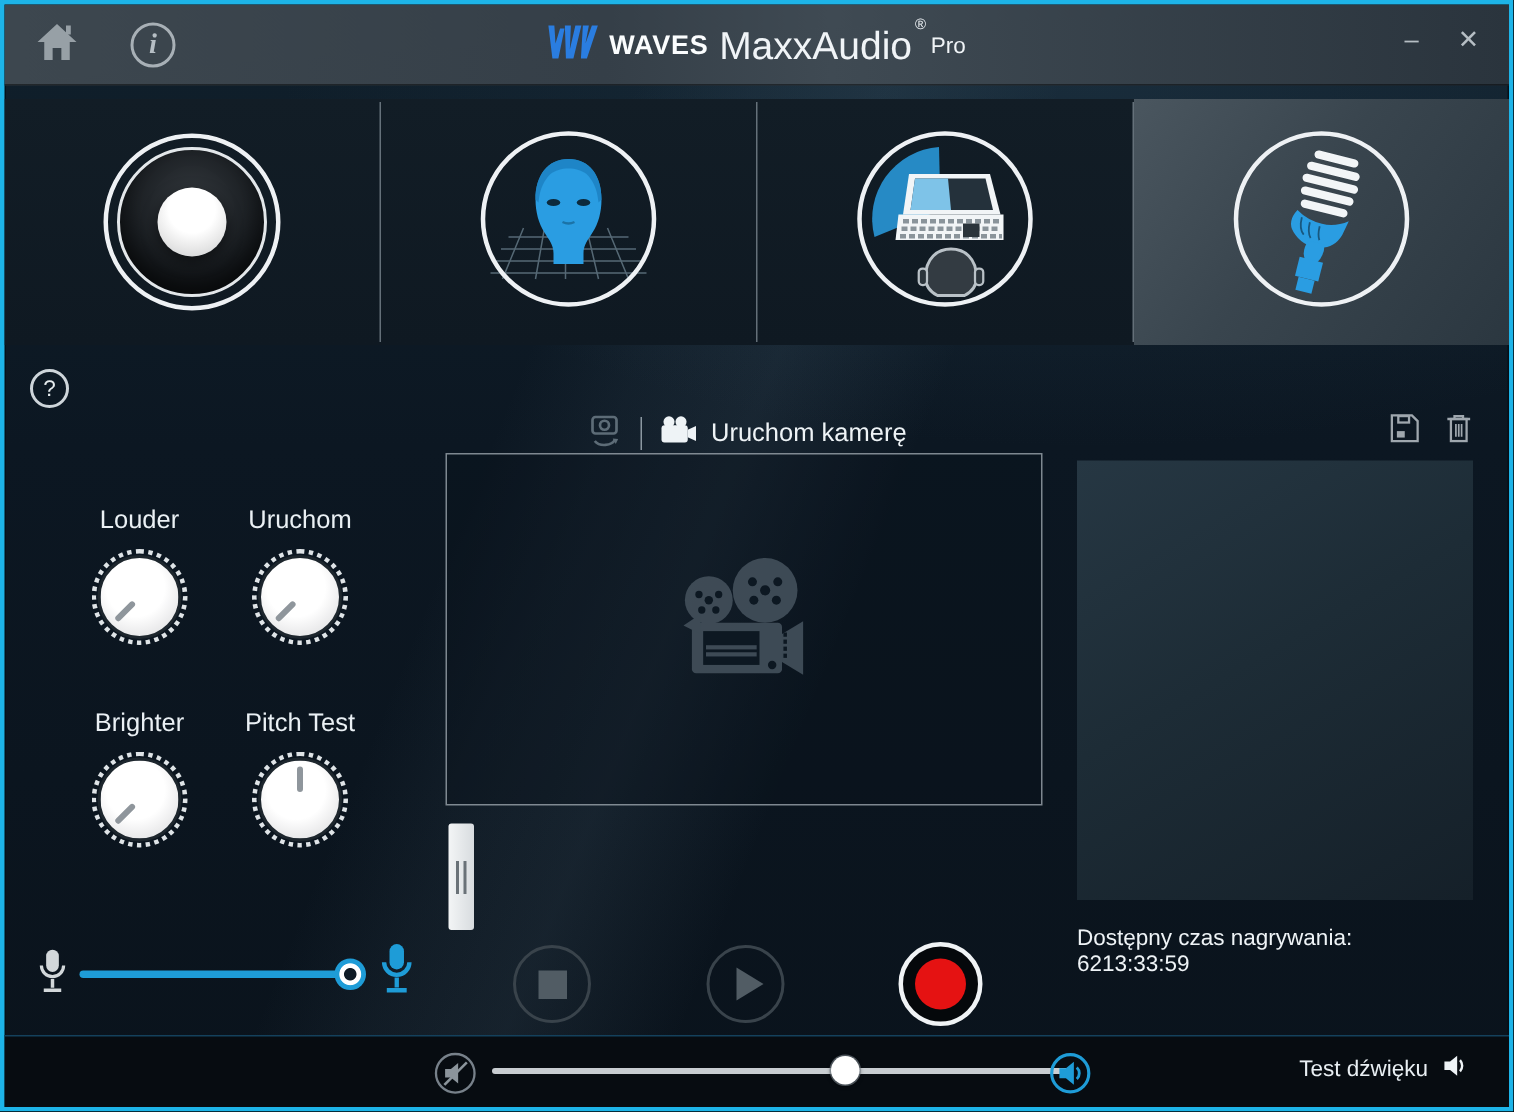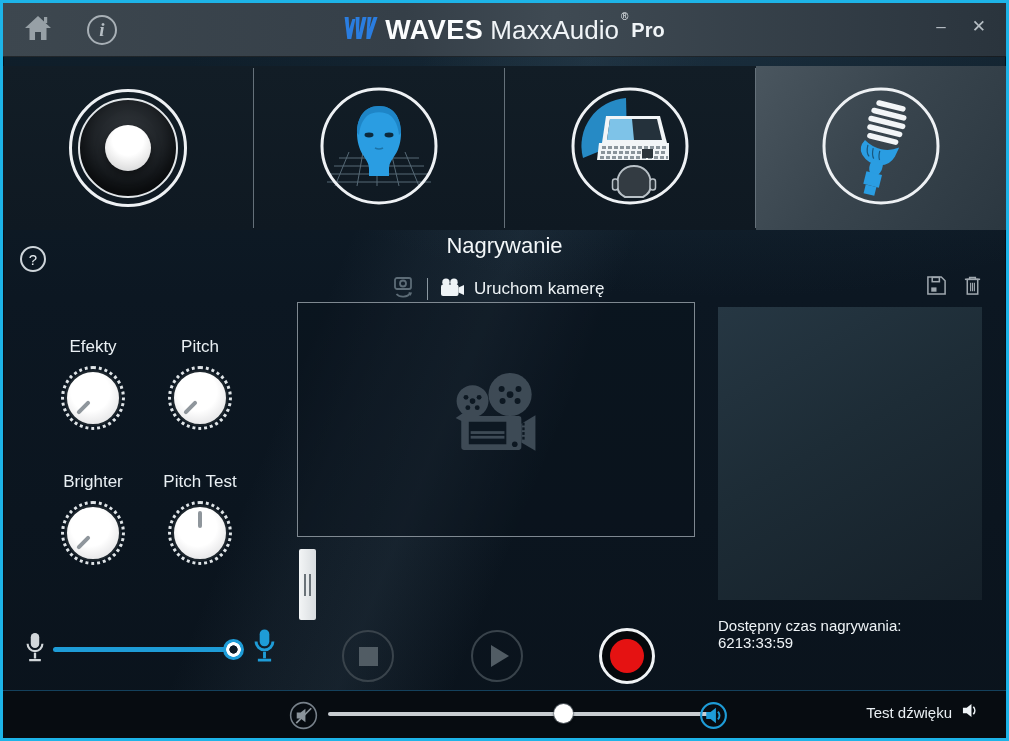--- a/index.html
+++ b/index.html
@@ -17,24 +17,24 @@
   
   .titlebar{position:absolute;left:0;top:0;width:1003px;height:54px;
     background:linear-gradient(90deg,#3d474f 0%,#353f48 40%,#3f4a53 55%,#2a343d 100%);
     border-bottom:1px solid rgba(0,0,0,.45);}
   .tb-left{position:absolute;left:0;top:0;height:54px;display:flex;align-items:center;gap:34px;padding-left:20px;}
   .iconbtn{display:flex;align-items:center;justify-content:center;cursor:pointer;}
   .info-circle{width:30px;height:30px;border:2px solid #a8b0b6;border-radius:50%;
     display:flex;align-items:center;justify-content:center;color:#b6bec4;
     font-family:"Liberation Serif",serif;font-size:19px;font-weight:bold;font-style:italic;}
   .logo{position:absolute;left:0;right:0;top:0;height:54px;display:flex;align-items:center;justify-content:center;gap:7px;pointer-events:none;}
-  .logo .brand{font-size:27px;font-weight:bold;letter-spacing:.5px;color:#fbfdfe;}
+  .logo .brand{font-size:18px;font-weight:bold;letter-spacing:.5px;color:#fbfdfe;}
   .logo .product{font-size:26px;font-weight:normal;color:#f0f4f7;}
   .logo .reg{font-size:10px;color:#f0f4f7;align-self:flex-start;margin:8px -4px 0 -5px;}
-  .logo .edition{font-size:20px;color:#f0f4f7;font-weight:bold;}
+  .logo .edition{font-size:15px;color:#f0f4f7;}
   .tb-right{position:absolute;right:0;top:0;height:46px;display:flex;align-items:center;gap:26px;padding-right:20px;color:#b6bec4;}
   .tb-right .win{font-size:17px;cursor:pointer;line-height:1;}
   
   .tabs{position:absolute;left:0;top:63px;width:1003px;height:164px;background:linear-gradient(180deg,#121d26,#0f1922);}
   .tab{position:absolute;top:0;height:164px;width:250px;cursor:pointer;display:flex;align-items:center;justify-content:center;}
   .tab.selected{background:linear-gradient(125deg,#4a565f 0%,#39454e 45%,#2b3740 100%);}
   .tabdiv{position:absolute;top:2px;bottom:2px;width:1px;background:rgba(205,218,227,.45);}
   
   .spk-outer{width:118px;height:118px;border:3px solid #eef1f4;border-radius:50%;display:flex;align-items:center;justify-content:center;}
   .spk-ring{width:100px;height:100px;border:2px solid #e3e7ea;border-radius:50%;
@@ -217,28 +217,27 @@
             <g stroke="#0e2a3c" stroke-width="1.2" opacity=".6" fill="none">
               <path d="M47 62 q0 8 4 11 M53 64 q0 7 3 10 M60 65 q0 6 2 9"></path>
             </g>
           </g>
           <circle cx="60" cy="60" r="57" stroke="#eef1f4" stroke-width="3" fill="none"></circle>
         </svg>
       </span>
     </div>
   </div>
 
-  <div class="page-title">Nagrywanie</div>
   <div class="help">
     <span>?</span>
   </div>
 
 
-  <span class="knob-label" style="left:30px;top:334px">Efekty</span>
-  <span class="knob-label" style="left:137px;top:334px">Pitch</span>
+  <span class="knob-label" style="left:30px;top:334px">Louder</span>
+  <span class="knob-label" style="left:137px;top:334px">Uruchom</span>
   <div class="knob" style="left:62px;top:367px">
     <div class="knob-rot" style="transform: rotate(225deg);">
         <i class="knob-pointer"></i>
       </div>
   </div>
   <div class="knob" style="left:169px;top:367px">
     <div class="knob-rot" style="transform: rotate(225deg);">
         <i class="knob-pointer"></i>
       </div>
   </div>

